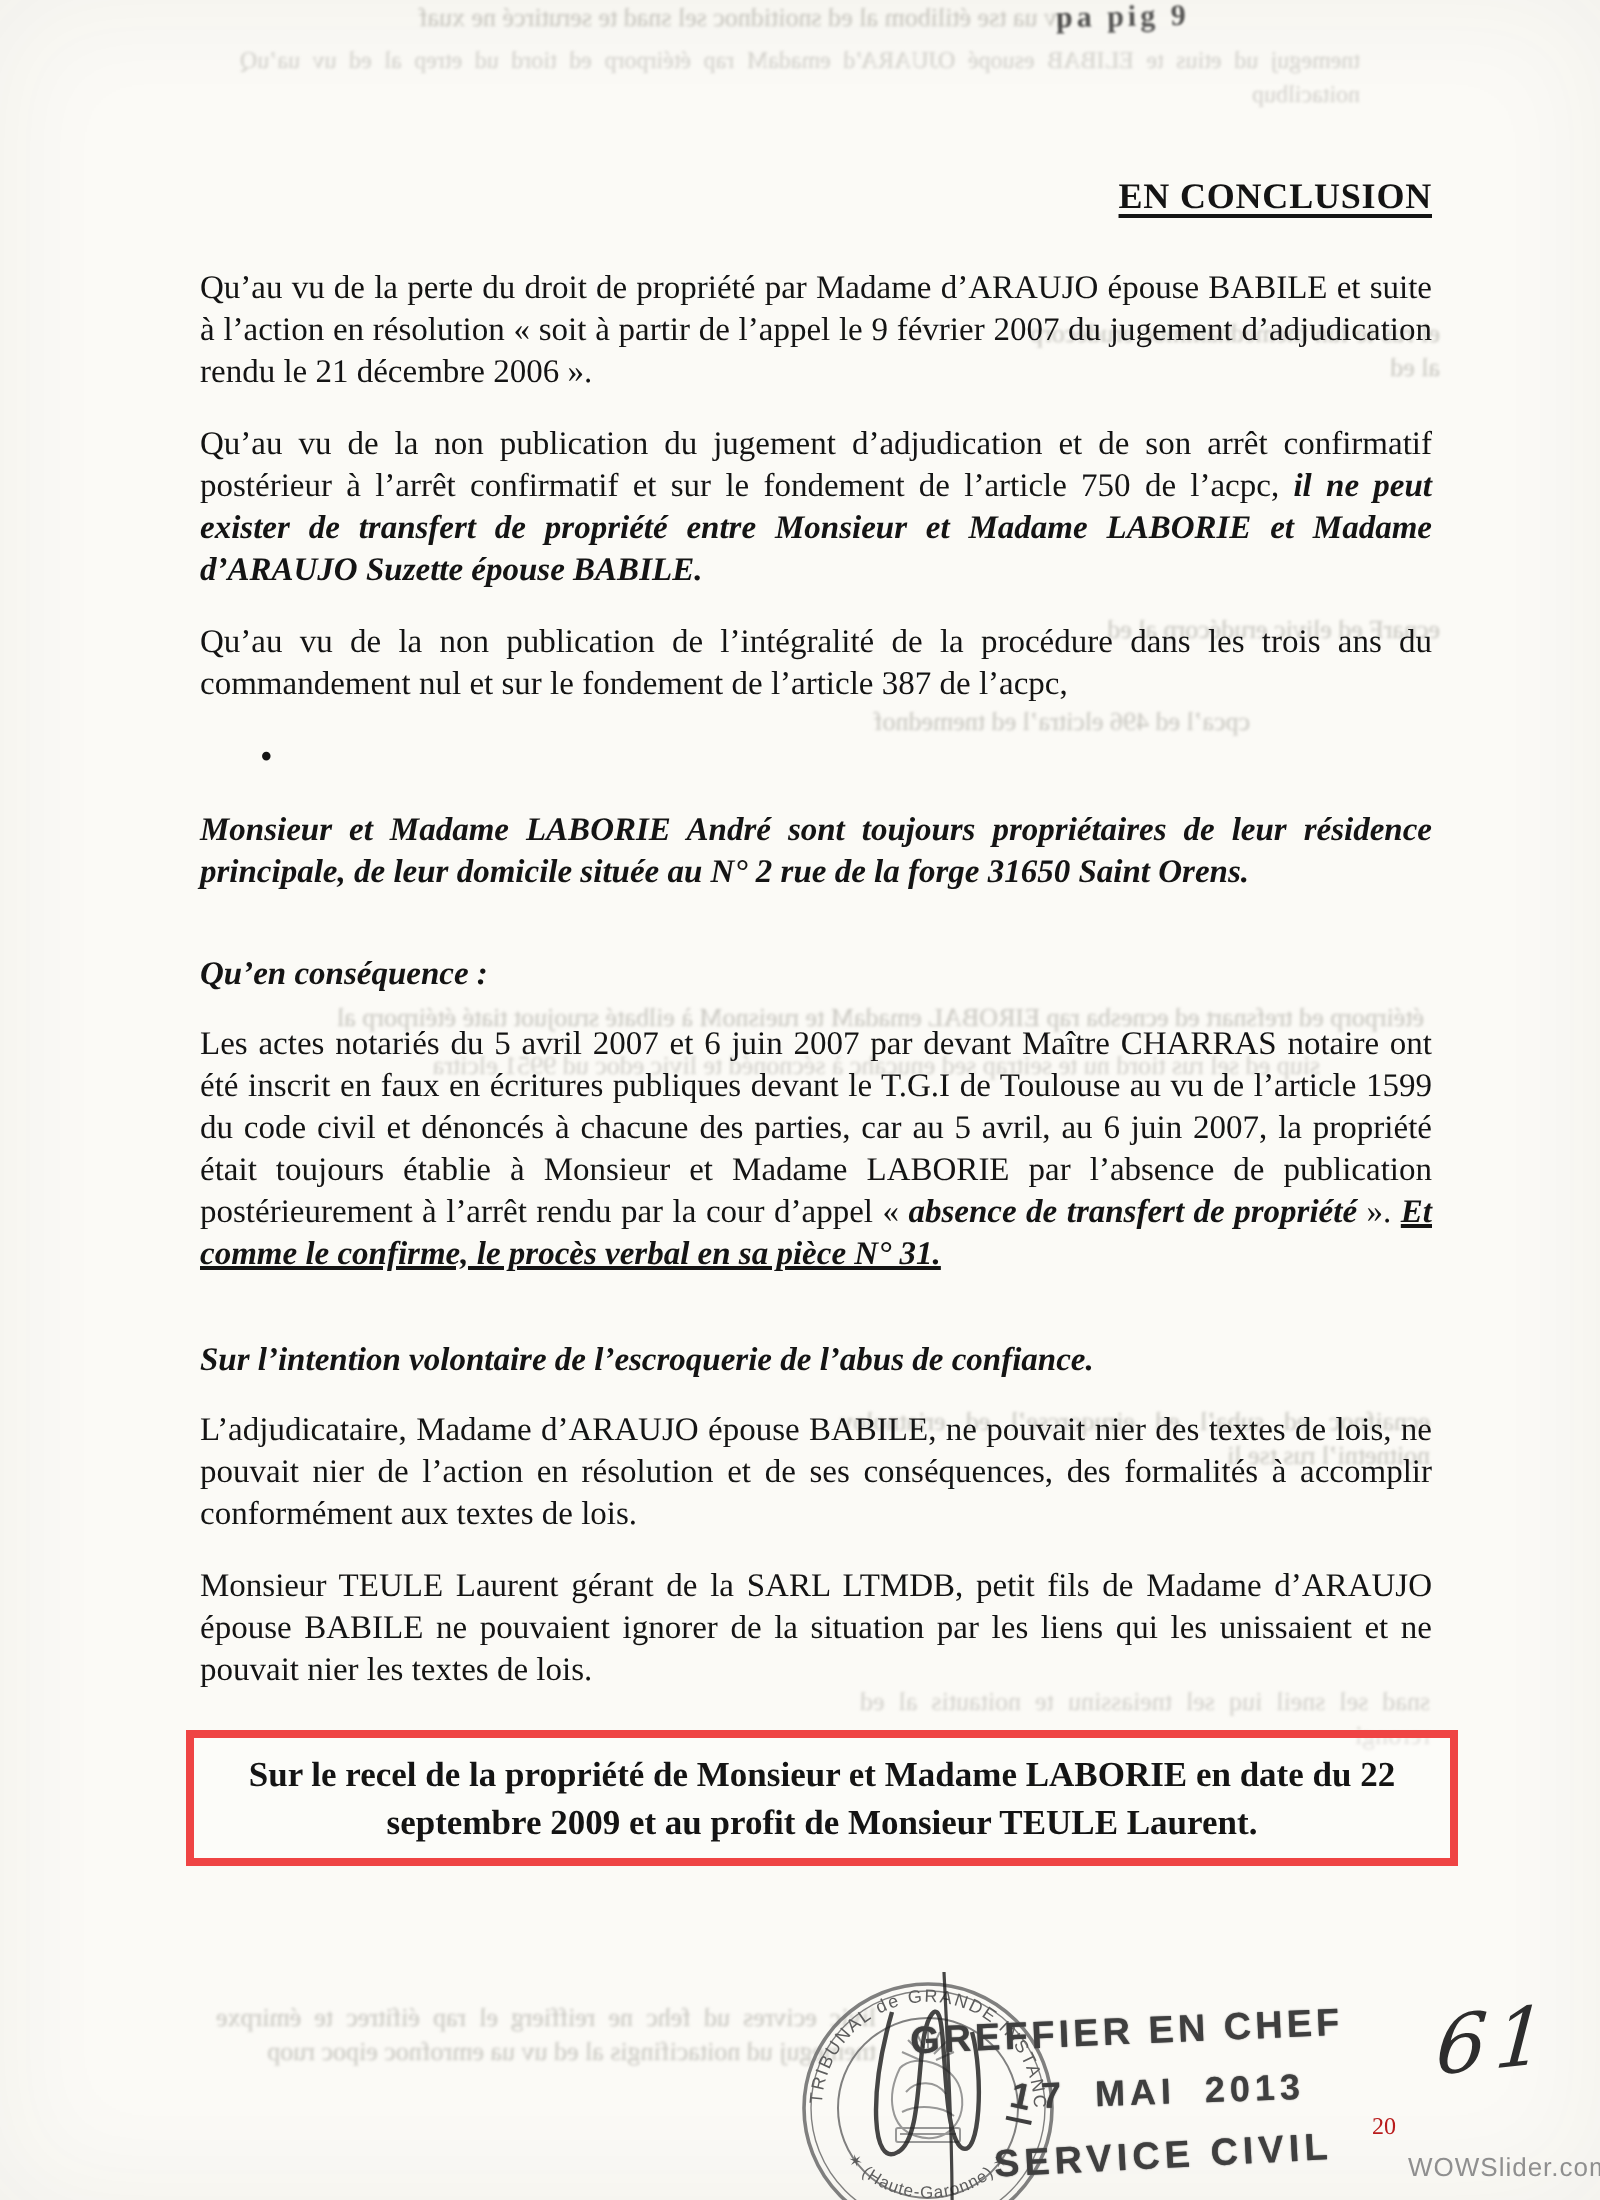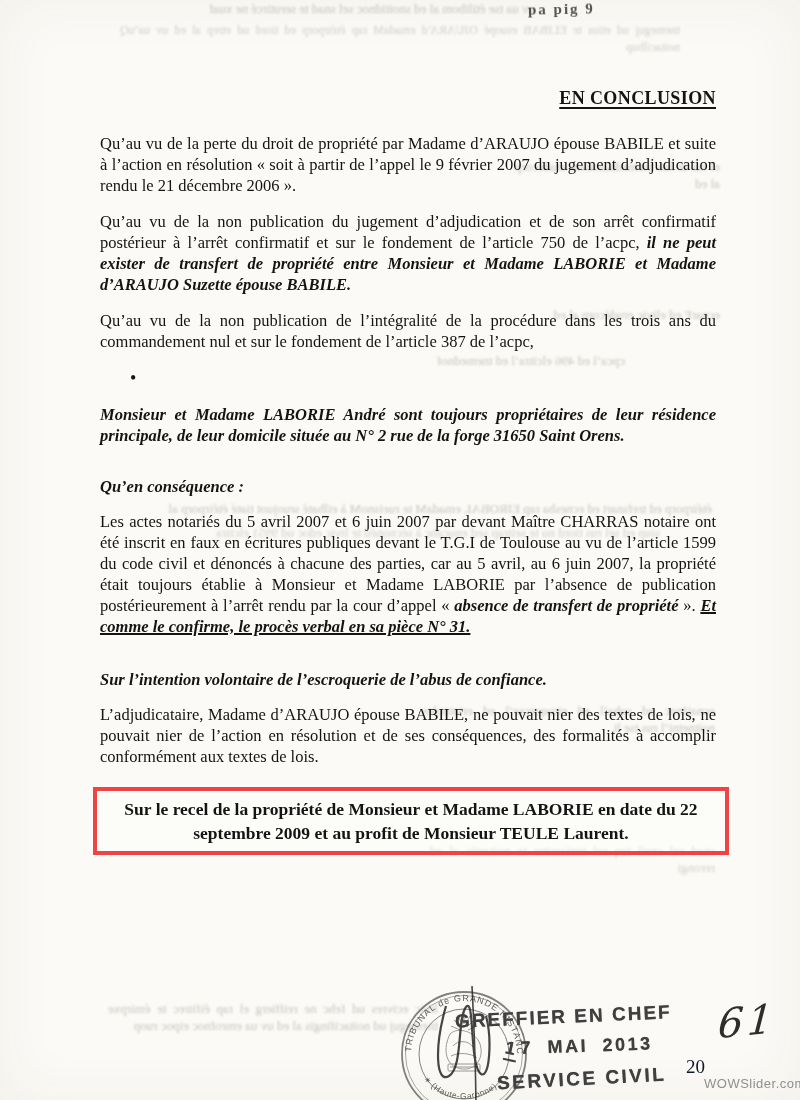--- a/index.html
+++ b/index.html
@@ -63,21 +63,21 @@
   }
   .greffier{left:455px;top:1006px;font-size:19px;letter-spacing:2px;font-weight:600;transform:rotate(-2.5deg);}
   .date{left:505px;top:1036px;font-size:18px;letter-spacing:2.5px;word-spacing:7px;font-weight:600;transform:rotate(-2deg);}
   .date-prefix{display:inline-block;transform:rotate(14deg);border-bottom:2px solid #3f3f3f;margin-right:3px;}
   .service{left:497px;top:1068px;font-size:19px;letter-spacing:2.5px;font-weight:600;transform:rotate(-3deg);}
   .handwritten{
     position:absolute;left:718px;top:998px;font-size:40px;font-style:italic;
     font-family:"DejaVu Serif",serif;font-weight:400;color:#2d2d2d;
     transform:rotate(-6deg) skewX(-10deg);letter-spacing:4px;
   }
-  .pagenum{position:absolute;left:686px;top:1056px;font-size:19px;color:#0f172a;}
+  .pagenum{position:absolute;left:686px;top:1056px;font-size:12px;color:#b91c1c;}
   .watermark{
     position:absolute;left:704px;top:1076px;font-family:"Liberation Sans",sans-serif;
     font-size:13px;color:#8f8f8f;letter-spacing:.5px;cursor:pointer;text-decoration:none;
   }
 </style>
 </head>
 <body>
 
 <div class="page">
 
@@ -110,20 +110,21 @@
     <p class="para bi">Monsieur et Madame LABORIE André sont toujours propriétaires de leur résidence principale, de leur domicile située au N° 2 rue de la forge 31650 Saint Orens.</p>
 
     <h2 class="subhead">Qu’en conséquence :</h2>
 
     <p class="para"><span>Les actes notariés du 5 avril 2007 et 6 juin 2007 par devant Maître CHARRAS notaire ont été inscrit en faux en écritures publiques devant le T.G.I de Toulouse au vu de l’article 1599 du code civil et dénoncés à chacune des parties, car au 5 avril, au 6 juin 2007, la propriété était toujours établie à Monsieur et Madame LABORIE par l’absence de publication postérieurement à l’arrêt rendu par la cour d’appel «  </span><span class="bi">absence de transfert de propriété</span><span> ». </span><span class="bi u">Et comme le confirme, le procès verbal en sa pièce N° 31.</span></p>
 
     <h2 class="subhead later">Sur l’intention volontaire de l’escroquerie de l’abus de confiance.</h2>
 
     <p class="para">L’adjudicataire, Madame d’ARAUJO épouse BABILE, ne pouvait nier des textes de lois, ne pouvait nier de l’action en résolution et de ses conséquences, des formalités  à accomplir conformément aux textes de lois.</p>
 
+    <p class="para">Monsieur TEULE Laurent gérant de la SARL LTMDB, petit fils de Madame d’ARAUJO épouse BABILE ne pouvaient ignorer de la situation par les liens qui les unissaient et ne pouvait nier les textes de lois.</p>
 
     <div class="boxed">Sur le recel de la propriété de Monsieur et Madame LABORIE en date du 22 septembre 2009 et au profit de Monsieur TEULE Laurent.</div>
   </main>
 
   <svg class="stamp-svg" width="152" height="176" viewBox="0 0 152 176" aria-hidden="true">
     <g stroke="#6b6b6b" fill="none" opacity="0.85">
       <circle cx="76" cy="78" r="62" stroke-width="1.8"></circle>
       <circle cx="76" cy="78" r="58.5" stroke-width="0.7"></circle>
       <circle cx="76" cy="78" r="45" stroke-width="1"></circle>
     </g>

